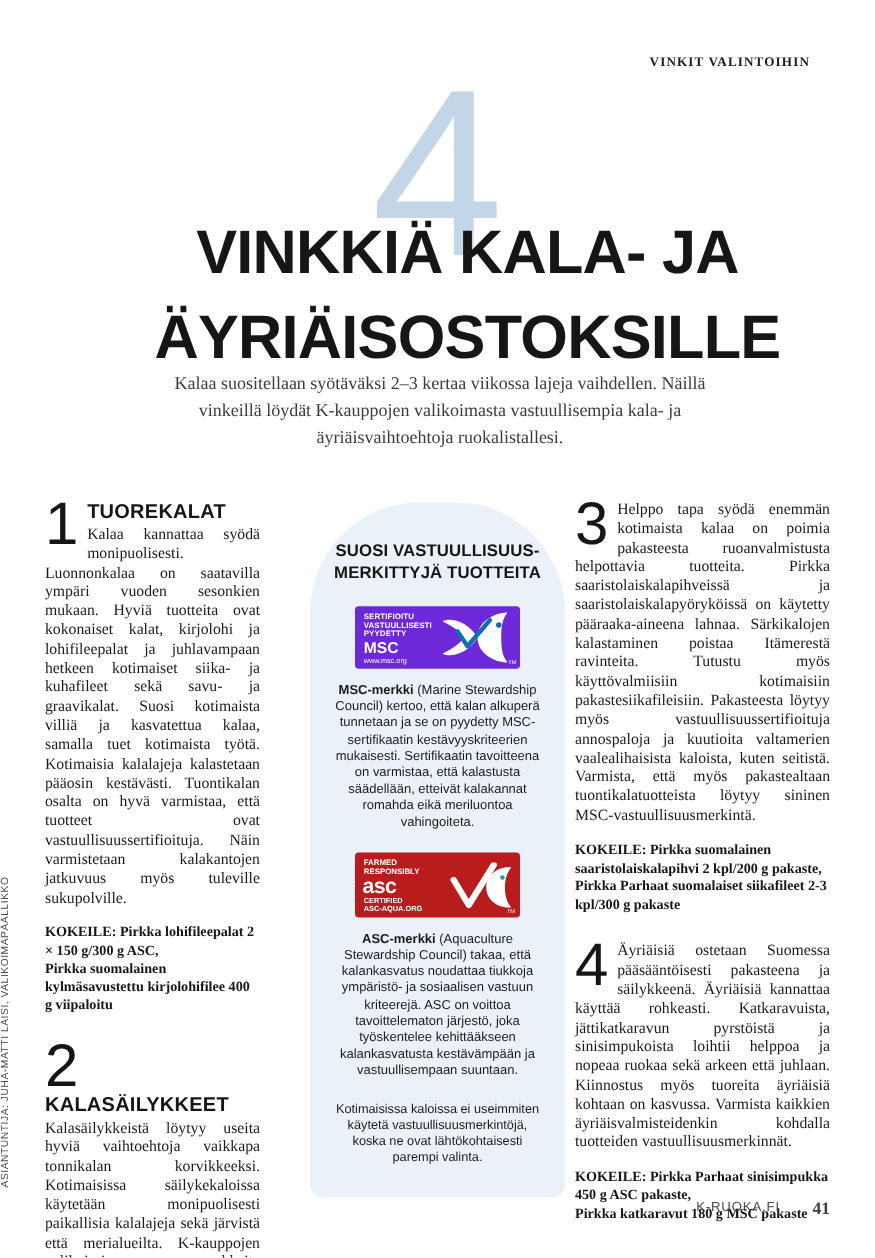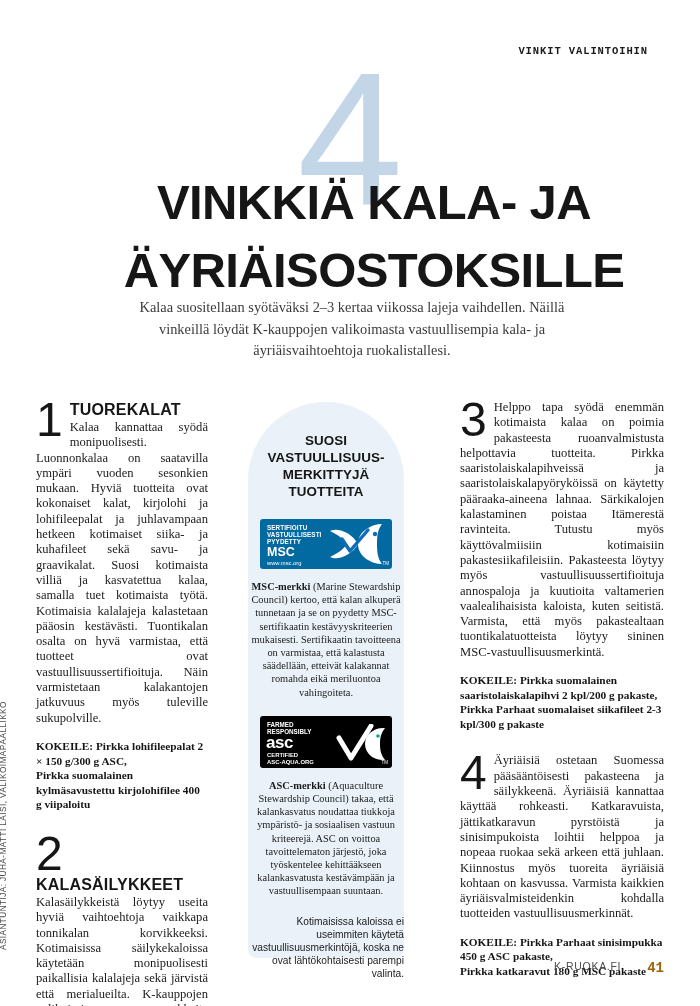--- a/index.html
+++ b/index.html
@@ -16,21 +16,21 @@
   .page {
     position: absolute;
     inset: 0;
   }
 
   
   .kicker {
     position: absolute;
     top: 45px;
     right: 52px;
-    font-family: Liberation Mono, monospace;
+    font-family: Liberation Serif, serif;
     font-weight: bold;
     font-size: 10.5px;
     letter-spacing: 0.9px;
     color: #1b1b1b;
   }
 
   
   .ghost-numeral {
     position: absolute;
     top: 44px;
@@ -123,44 +123,44 @@
     font-size: 11.3px;
     line-height: 14.6px;
     color: #161616;
   }
 
   
   .panel {
     position: absolute;
     top: 402px;
     left: 248px;
-    width: 156px;
+    width: 204px;
     height: 556px;
     background: #eaf1f8;
     border-radius: 88px 88px 10px 10px;
-    padding: 30px 0 18px;
+    padding: 30px 16px 18px;
     text-align: center;
   }
 
   .panel-title {
     font-family: "Liberation Sans", sans-serif;
     font-weight: bold;
     font-size: 13.4px;
     line-height: 17px;
     letter-spacing: .1px;
     color: #161616;
     margin-bottom: 19px;
   }
 
   
   .msc-logo {
     width: 132px;
     height: 50px;
     margin: 0 auto 9px;
-    background: #0369a1;
+    background: #6d28d9;
     border-radius: 3px;
     position: relative;
     overflow: hidden;
   }
   .msc-text {
     position: absolute;
     left: 7px; top: 5px;
     text-align: left;
     color: #ffffff;
     font-family: "Liberation Sans", sans-serif;
@@ -193,21 +193,21 @@
     color: #ffffff;
     font-size: 4.5px;
     font-family: "Liberation Sans", sans-serif;
   }
 
   
   .asc-logo {
     width: 132px;
     height: 52px;
     margin: 0 auto 9px;
-    background: #000000;
+    background: #b91c1c;
     border-radius: 3px;
     position: relative;
     overflow: hidden;
   }
   .asc-text {
     position: absolute;
     left: 7px; top: 5px;
     text-align: left;
     color: #ffffff;
     font-family: "Liberation Sans", sans-serif;
@@ -238,36 +238,36 @@
   .asc-fish { position: absolute; right: 3px; top: 8px; }
   .asc-tm {
     position: absolute;
     right: 4px; bottom: 3px;
     color: #ffffff;
     font-size: 4.5px;
     font-family: "Liberation Sans", sans-serif;
   }
 
   .panel-caption {
-    font-family: Liberation Serif, serif;
+    font-family: Liberation Sans, sans-serif;
     font-size: 10.4px;
     line-height: 13.2px;
     color: #1b1b1b;
     text-align: center;
     margin-bottom: 17px;
     margin-top: 11px;
   }
   .panel-caption b { font-weight: bold; }
 
   .panel-note {
     font-family: "Liberation Sans", sans-serif;
     font-size: 10.2px;
     line-height: 13.2px;
     color: #1b1b1b;
-    text-align: right;
+    text-align: center;
     margin-top: 4px;
   }
 
   
   .credit {
     position: absolute;
     left: 8px;
     bottom: 56px;
     transform-origin: left bottom;
     transform: rotate(-90deg);
@@ -287,24 +287,24 @@
     align-items: flex-start;
     gap: 26px;
   }
   .footer-site {
     font-family: "Liberation Sans", sans-serif;
     font-size: 10.5px;
     letter-spacing: .7px;
     color: #4a4a4a;
   }
   .footer-page {
-    font-family: Liberation Mono, monospace;
+    font-family: Liberation Serif, serif;
     font-weight: bold;
     font-size: 14px;
-    color: #a16207;
+    color: #404040;
   }
 </style>
 </head>
 <body>
 
 <div class="page">
 
   <div class="kicker">VINKIT VALINTOIHIN</div>
 
   <div class="ghost-numeral">4</div>

